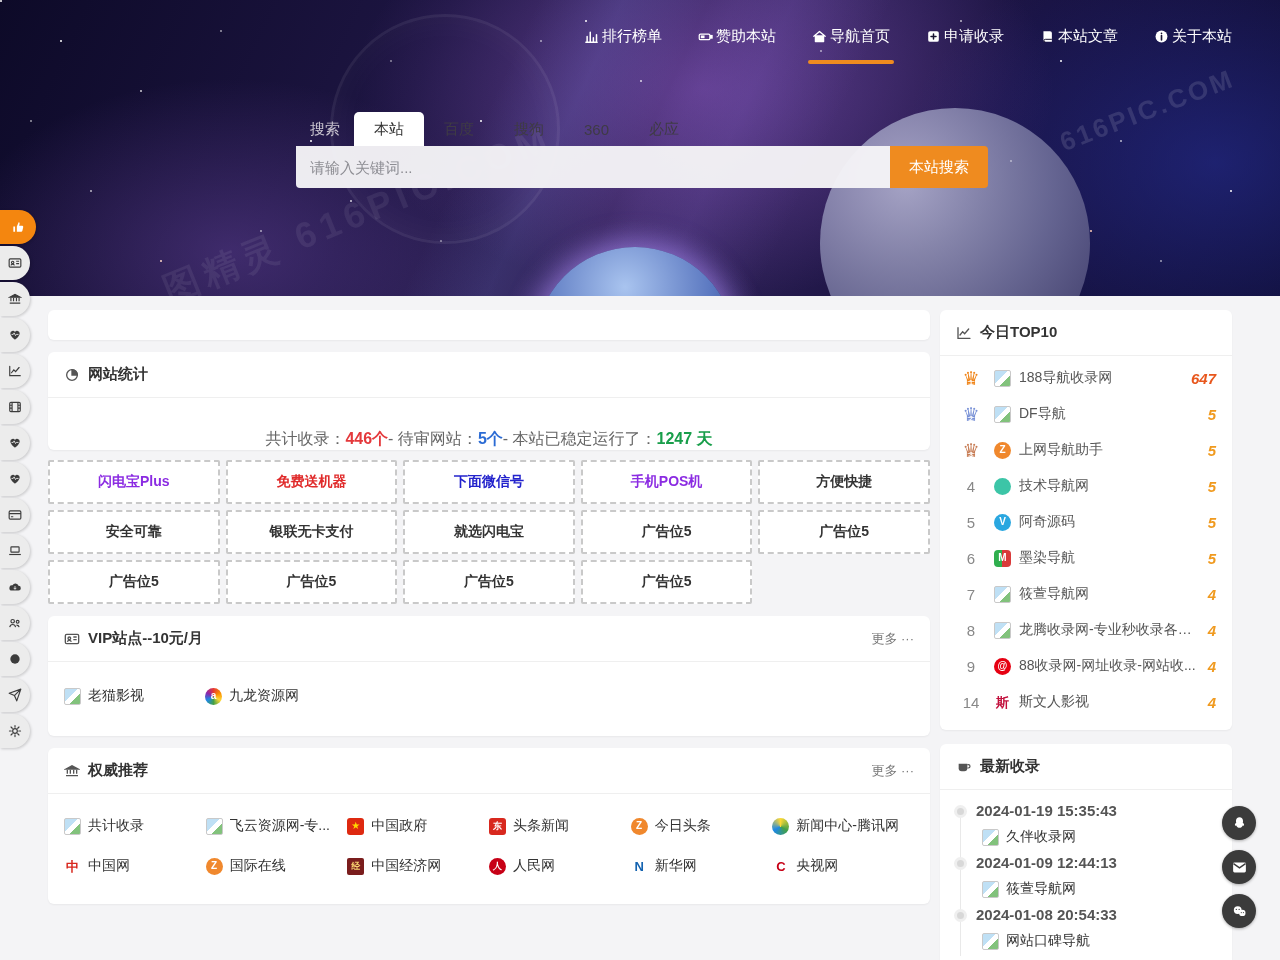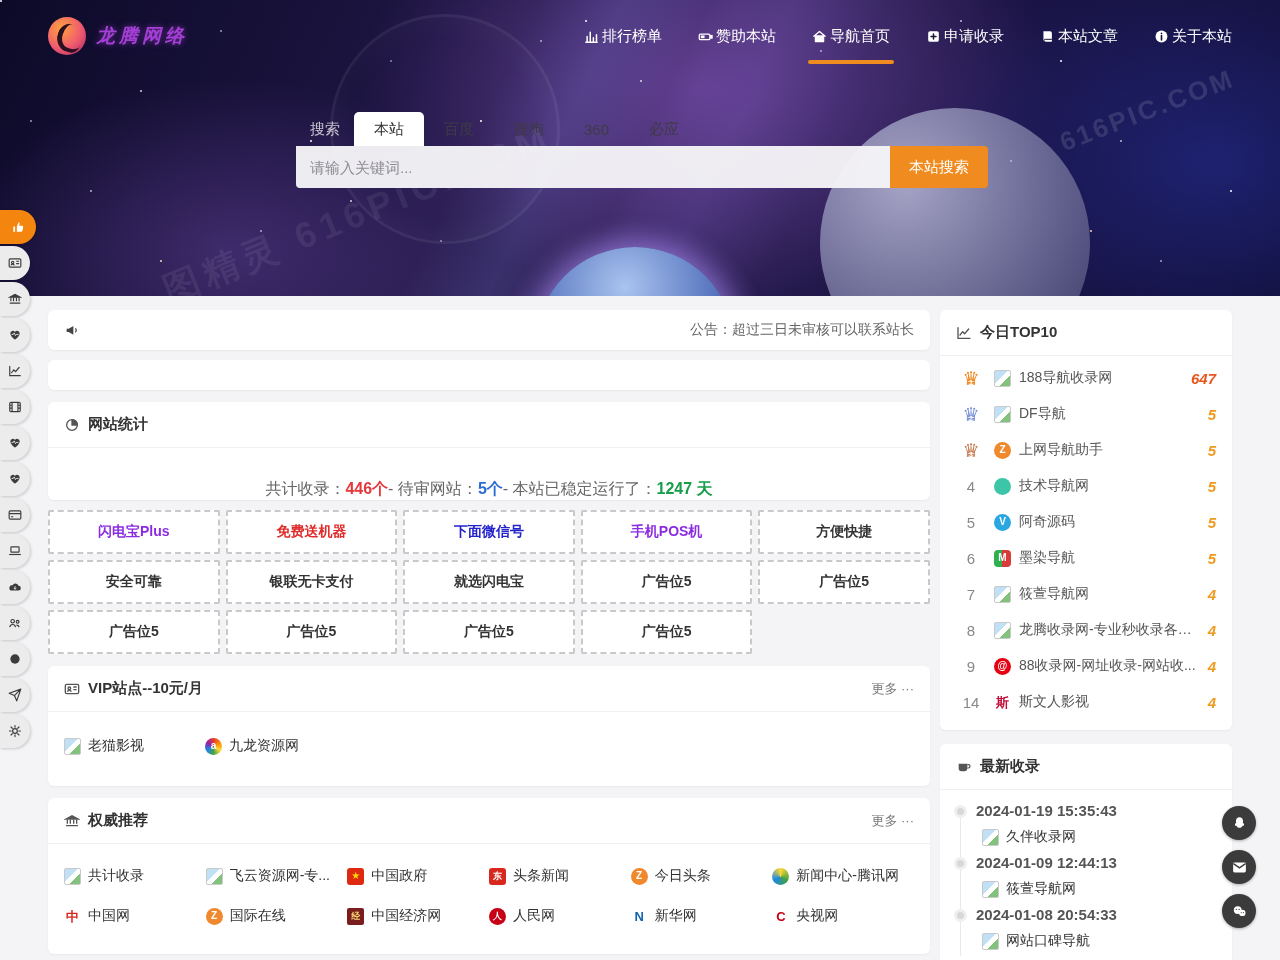--- a/index.html
+++ b/index.html
@@ -150,24 +150,20 @@
   <div class="ring"></div>
   <div class="p-moon"></div>
   <div class="p-earth-glow"></div>
   <div class="p-earth"></div>
   <div class="stars"></div>
   <div class="wm-main">图精灵 616PIC.COM</div>
   <div class="wm-corner">616PIC.COM</div>
 </div>
 
 <div class="topbar">
-  <a class="logo">
-    <span class="logo-mark"></span>
-    <span class="logo-text">龙腾网络</span>
-  </a>
   <nav class="menu">
     <a class="mi">
       <svg viewBox="0 0 24 24" fill="none" stroke="currentColor" stroke-width="2.4" stroke-linecap="round">
           <path d="M5 20v-8M10 20V5M15 20v-6M20 20V9M3 21h18"></path>
         </svg>
       <span>排行榜单</span>
     </a>
     <a class="mi">
       <svg viewBox="0 0 24 24" fill="none" stroke="currentColor" stroke-width="2">
           <rect x="2" y="8" width="17" height="9" rx="2"></rect>
@@ -335,27 +331,20 @@
         <circle cx="14.5" cy="13.5" r=".8" fill="#3b3b3b"></circle>
         <circle cx="17.5" cy="13.5" r=".8" fill="#3b3b3b"></circle>
       </svg>
     </a>
 </div>
 
 <div class="content">
 
   <div class="col-l">
 
-    <div class="card announce">
-      <svg viewBox="0 0 24 24">
-          <path d="M4 10v5h3l7 4V6l-7 4H4z" fill="currentColor"></path>
-          <path d="M17 9.5a4 4 0 0 1 0 6" fill="none" stroke="currentColor" stroke-width="1.8"></path>
-        </svg>
-      <span class="announce-text">公告：超过三日未审核可以联系站长</span>
-    </div>
 
     <div class="card strip"></div>
 
     <div class="card stats-card">
       <div class="card-head">
         <svg viewBox="0 0 24 24" fill="none" stroke="currentColor" stroke-width="2">
             <circle cx="12" cy="12" r="8"></circle>
             <path d="M12 12V4a8 8 0 0 1 8 8h-8z" fill="currentColor"></path>
           </svg>
         <span>网站统计</span>

